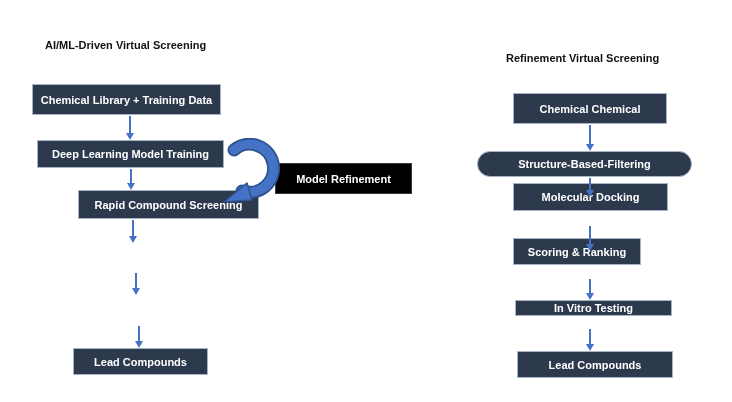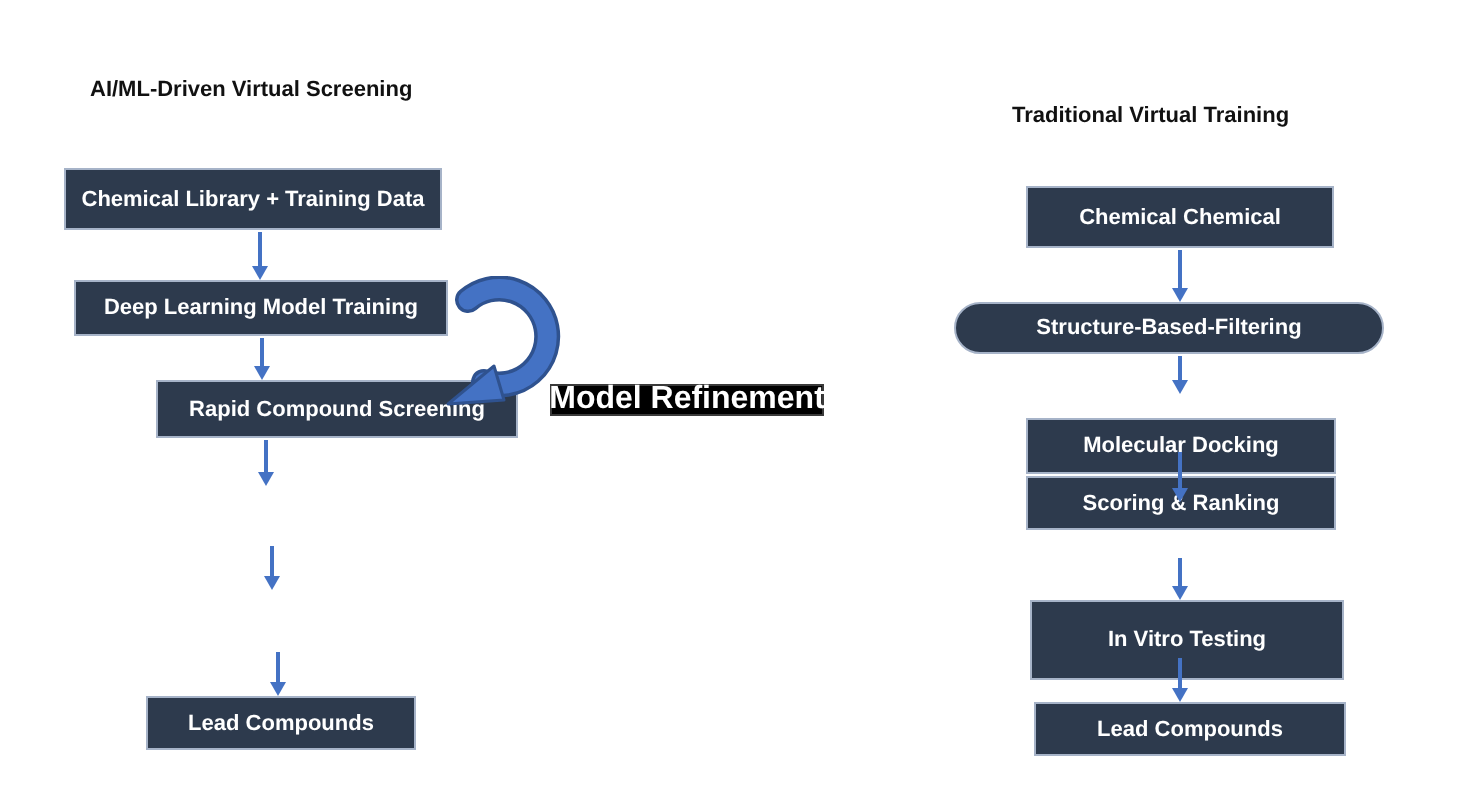--- a/index.html
+++ b/index.html
@@ -37,38 +37,37 @@
   
   #lb1{left:32px;top:84px;width:189px;height:31px;}
   #lb2{left:37px;top:140px;width:187px;height:28px;}
   #lb3{left:42px;top:190px;width:181px;height:29px;margin-left:36px;}
   #lb4{left:31px;top:243px;width:205px;height:29px;}
   #lb5{left:33px;top:295px;width:202px;height:30px;}
   #lb6{left:73px;top:348px;width:135px;height:27px;}
   
   #rb1{left:513px;top:93px;width:154px;height:31px;}
   #rb2{left:477px;top:151px;width:215px;height:26px;border-radius:13px;}
-  #rb3{left:513px;top:209px;width:155px;height:28px;}
-  #rb4{left:513px;top:238px;width:155px;height:27px;text-align:right;}
-  #rb5{left:515px;top:300px;width:157px;height:40px;}
+  #rb3{left:513px;top:183px;width:155px;height:28px;}
+  #rb4{left:513px;top:238px;width:128px;height:27px;text-align:right;}
+  #rb5{left:515px;top:300px;width:157px;height:16px;}
   #rb6{left:517px;top:351px;width:156px;height:27px;}
 
   
   #refine-box{
     position:absolute;
-    left:275px;top:163px;width:137px;height:16px;
+    left:275px;top:163px;width:137px;height:31px;
     background:#000000;
     border:1px solid #3a3a3a;
     color:#ffffff;
-    font-size:16px;
+    font-size:11px;
     font-weight:600;
     display:flex;align-items:center;justify-content:center;
     box-sizing:border-box;
     white-space:nowrap;
-    margin-top:29px;
   }
 
   
   .varrow{
     position:absolute;
     width:2px;
     background:#4472c4;
   }
   .varrow::after{
     content:"";
@@ -97,21 +96,21 @@
     left:221px;top:138px;
     width:70px;height:75px;
   }
 </style>
 </head>
 <body>
 
 <div id="canvas">
 
   <div id="left-title" class="col-title">AI/ML-Driven Virtual Screening</div>
-  <div id="right-title" class="col-title">Traditional Virtual Training</div>
+  <div id="right-title" class="col-title">Refinement Virtual Screening</div>
 
   <div id="lb1" class="flow-box">Chemical Library + Training Data</div>
   <div id="lb2" class="flow-box">Deep Learning Model Training</div>
   <div id="lb3" class="flow-box">Rapid Compound Screening</div>
   <div id="lb6" class="flow-box">Lead Compounds</div>
 
   <div id="refine-box">Model Refinement</div>
 
   <div id="rb1" class="flow-box">Chemical Chemical</div>
   <div id="rb2" class="flow-box">Structure-Based-Filtering</div>

